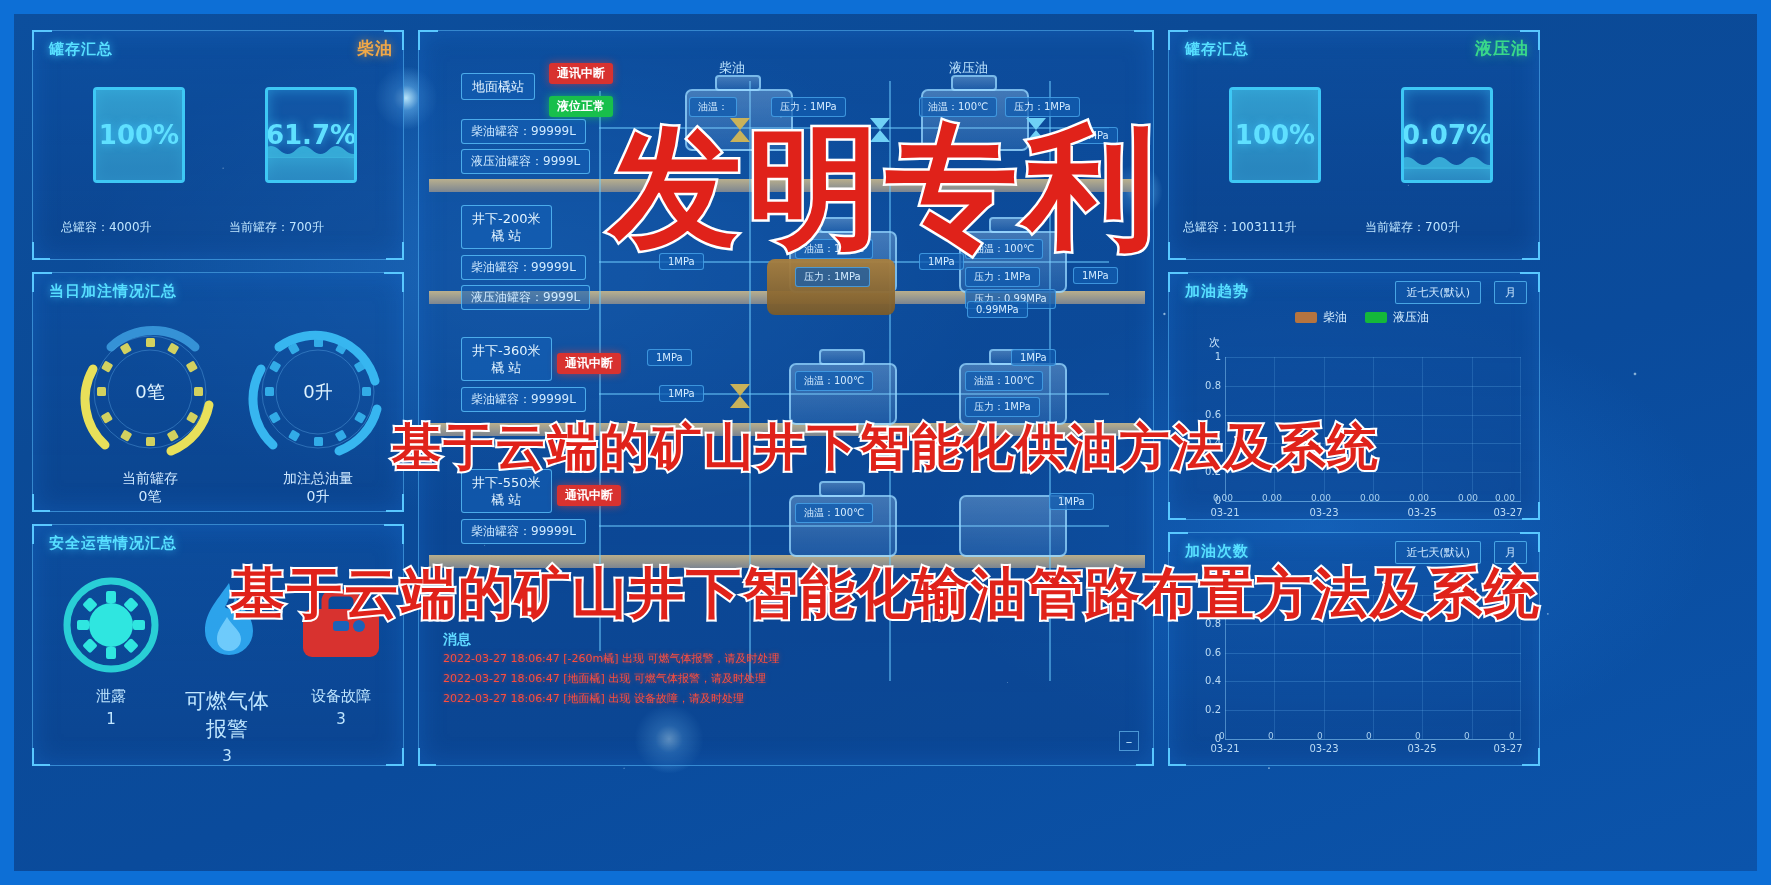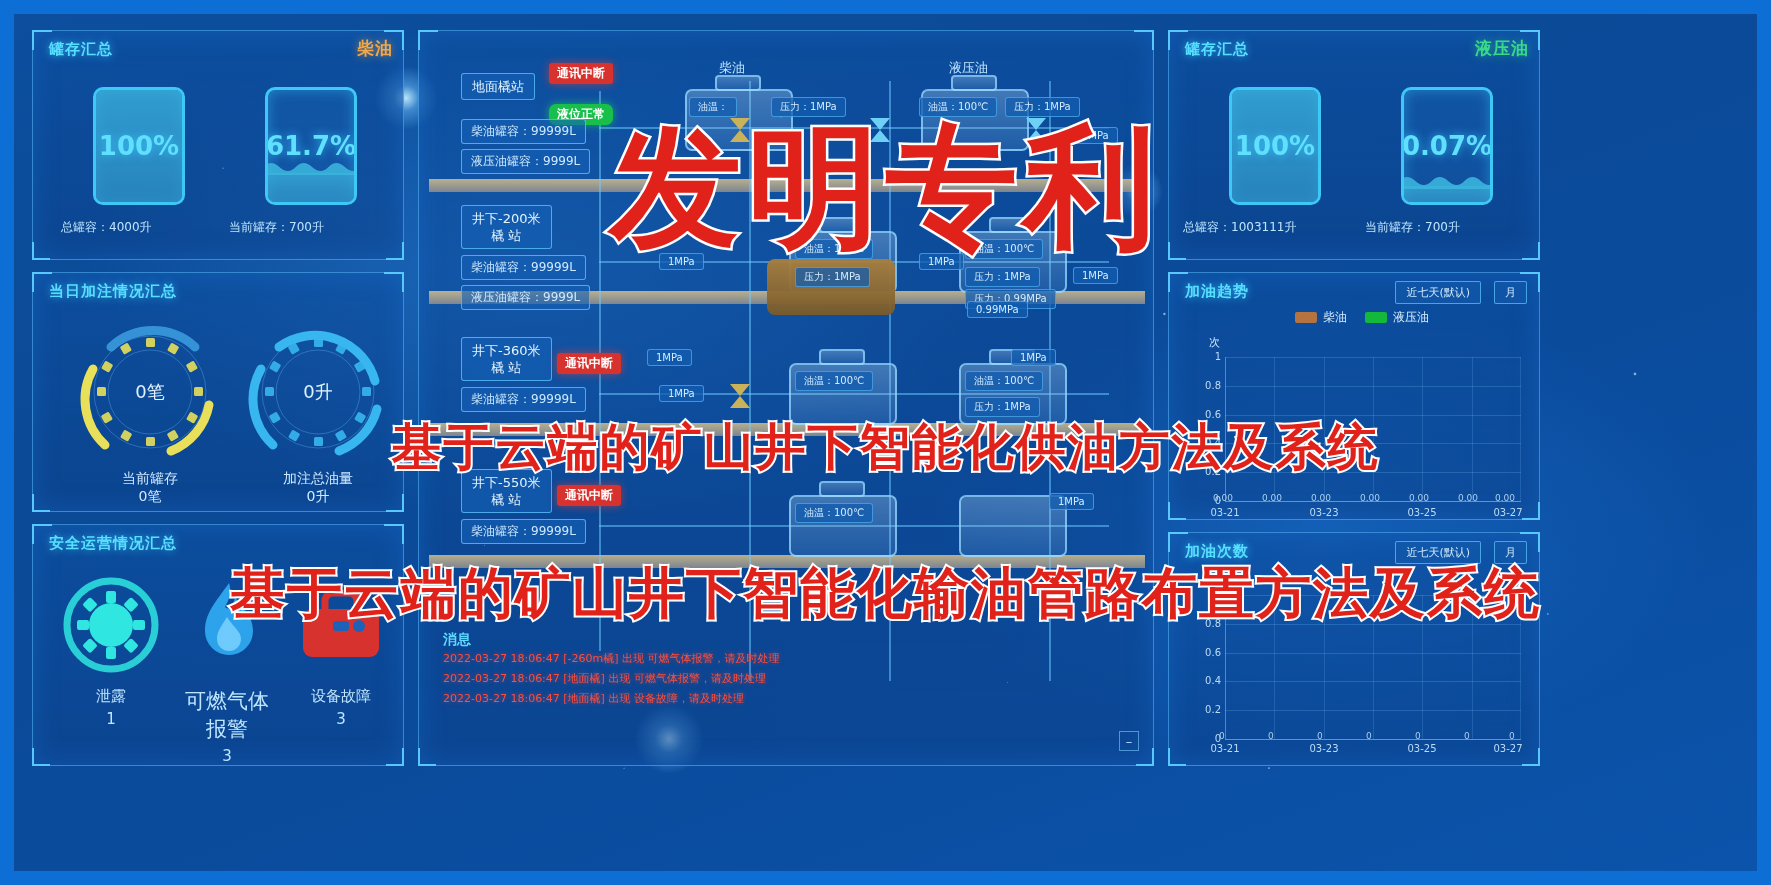--- a/index.html
+++ b/index.html
@@ -68,21 +68,21 @@
     letter-spacing:1px; text-shadow:0 0 8px rgba(60,200,255,.8);
   }
   .panel-head-right {
     position:absolute; right:10px; top:6px; font-size:17px; font-weight:bold;
     letter-spacing:1px;
   }
   .tint-diesel { color:#f0a848; text-shadow:0 0 10px rgba(255,170,60,.6); }
   .tint-hyd { color:#39d98a; text-shadow:0 0 10px rgba(60,220,140,.6); }
 
   
-  .tank { position:absolute; width:92px; height:118px; border:3px solid #3ec8f5; border-radius:10px;
+  .tank { position:absolute; width:92px; height:96px; border:3px solid #3ec8f5; border-radius:4px;
           overflow:hidden; background:rgba(30,110,190,.25); box-shadow:0 0 14px rgba(60,200,255,.45) inset; }
   .tank .fill { position:absolute; left:0; right:0; bottom:0; background:linear-gradient(180deg,#3bb4dd,#2f93c6); opacity:.75; }
   .tank .wave { position:absolute; left:-6%; width:112%; height:16px; }
   .tank .pct { position:absolute; inset:0; display:flex; align-items:center; justify-content:center;
                color:#5fe0ff; font-size:26px; font-weight:bold; text-shadow:0 0 10px rgba(60,200,255,.8); z-index:3; }
   .tank-caption { position:absolute; font-size:12px; color:#bfe6ff; white-space:nowrap; }
 
   
   .ring { position:absolute; width:150px; height:150px; }
   .ring .val { position:absolute; inset:0; display:flex; align-items:center; justify-content:center;
@@ -322,21 +322,21 @@
       </svg>
       <svg style="position:absolute;left:310px;top:352px;" width="22" height="26" viewBox="0 0 22 26">
         <path d="M1 1 L21 1 L11 13 Z M1 25 L21 25 L11 13 Z" fill="#c9b25a"></path>
       </svg>
       <svg style="position:absolute;left:606px;top:86px;" width="22" height="26" viewBox="0 0 22 26">
         <path d="M1 1 L21 1 L11 13 Z M1 25 L21 25 L11 13 Z" fill="#6fd0f5"></path>
       </svg>
 
       <div class="tag station" style="left:42px;top:42px;">地面橇站</div>
       <div class="badge red" style="left:130px;top:32px;">通讯中断</div>
-      <div class="badge green" style="left:130px;top:73px;border-radius:7px;">液位正常</div>
+      <div class="badge green" style="left:130px;top:65px;">液位正常</div>
       <div class="tag" style="left:42px;top:88px;">柴油罐容：99999L</div>
       <div class="tag" style="left:42px;top:118px;">液压油罐容：9999L</div>
 
       <div class="tag station" style="left:42px;top:174px;">
         <div>井下-200米</div>
         <div>橇  站</div>
       </div>
       <div class="tag" style="left:42px;top:224px;">柴油罐容：99999L</div>
       <div class="tag" style="left:42px;top:254px;">液压油罐容：9999L</div>
 

